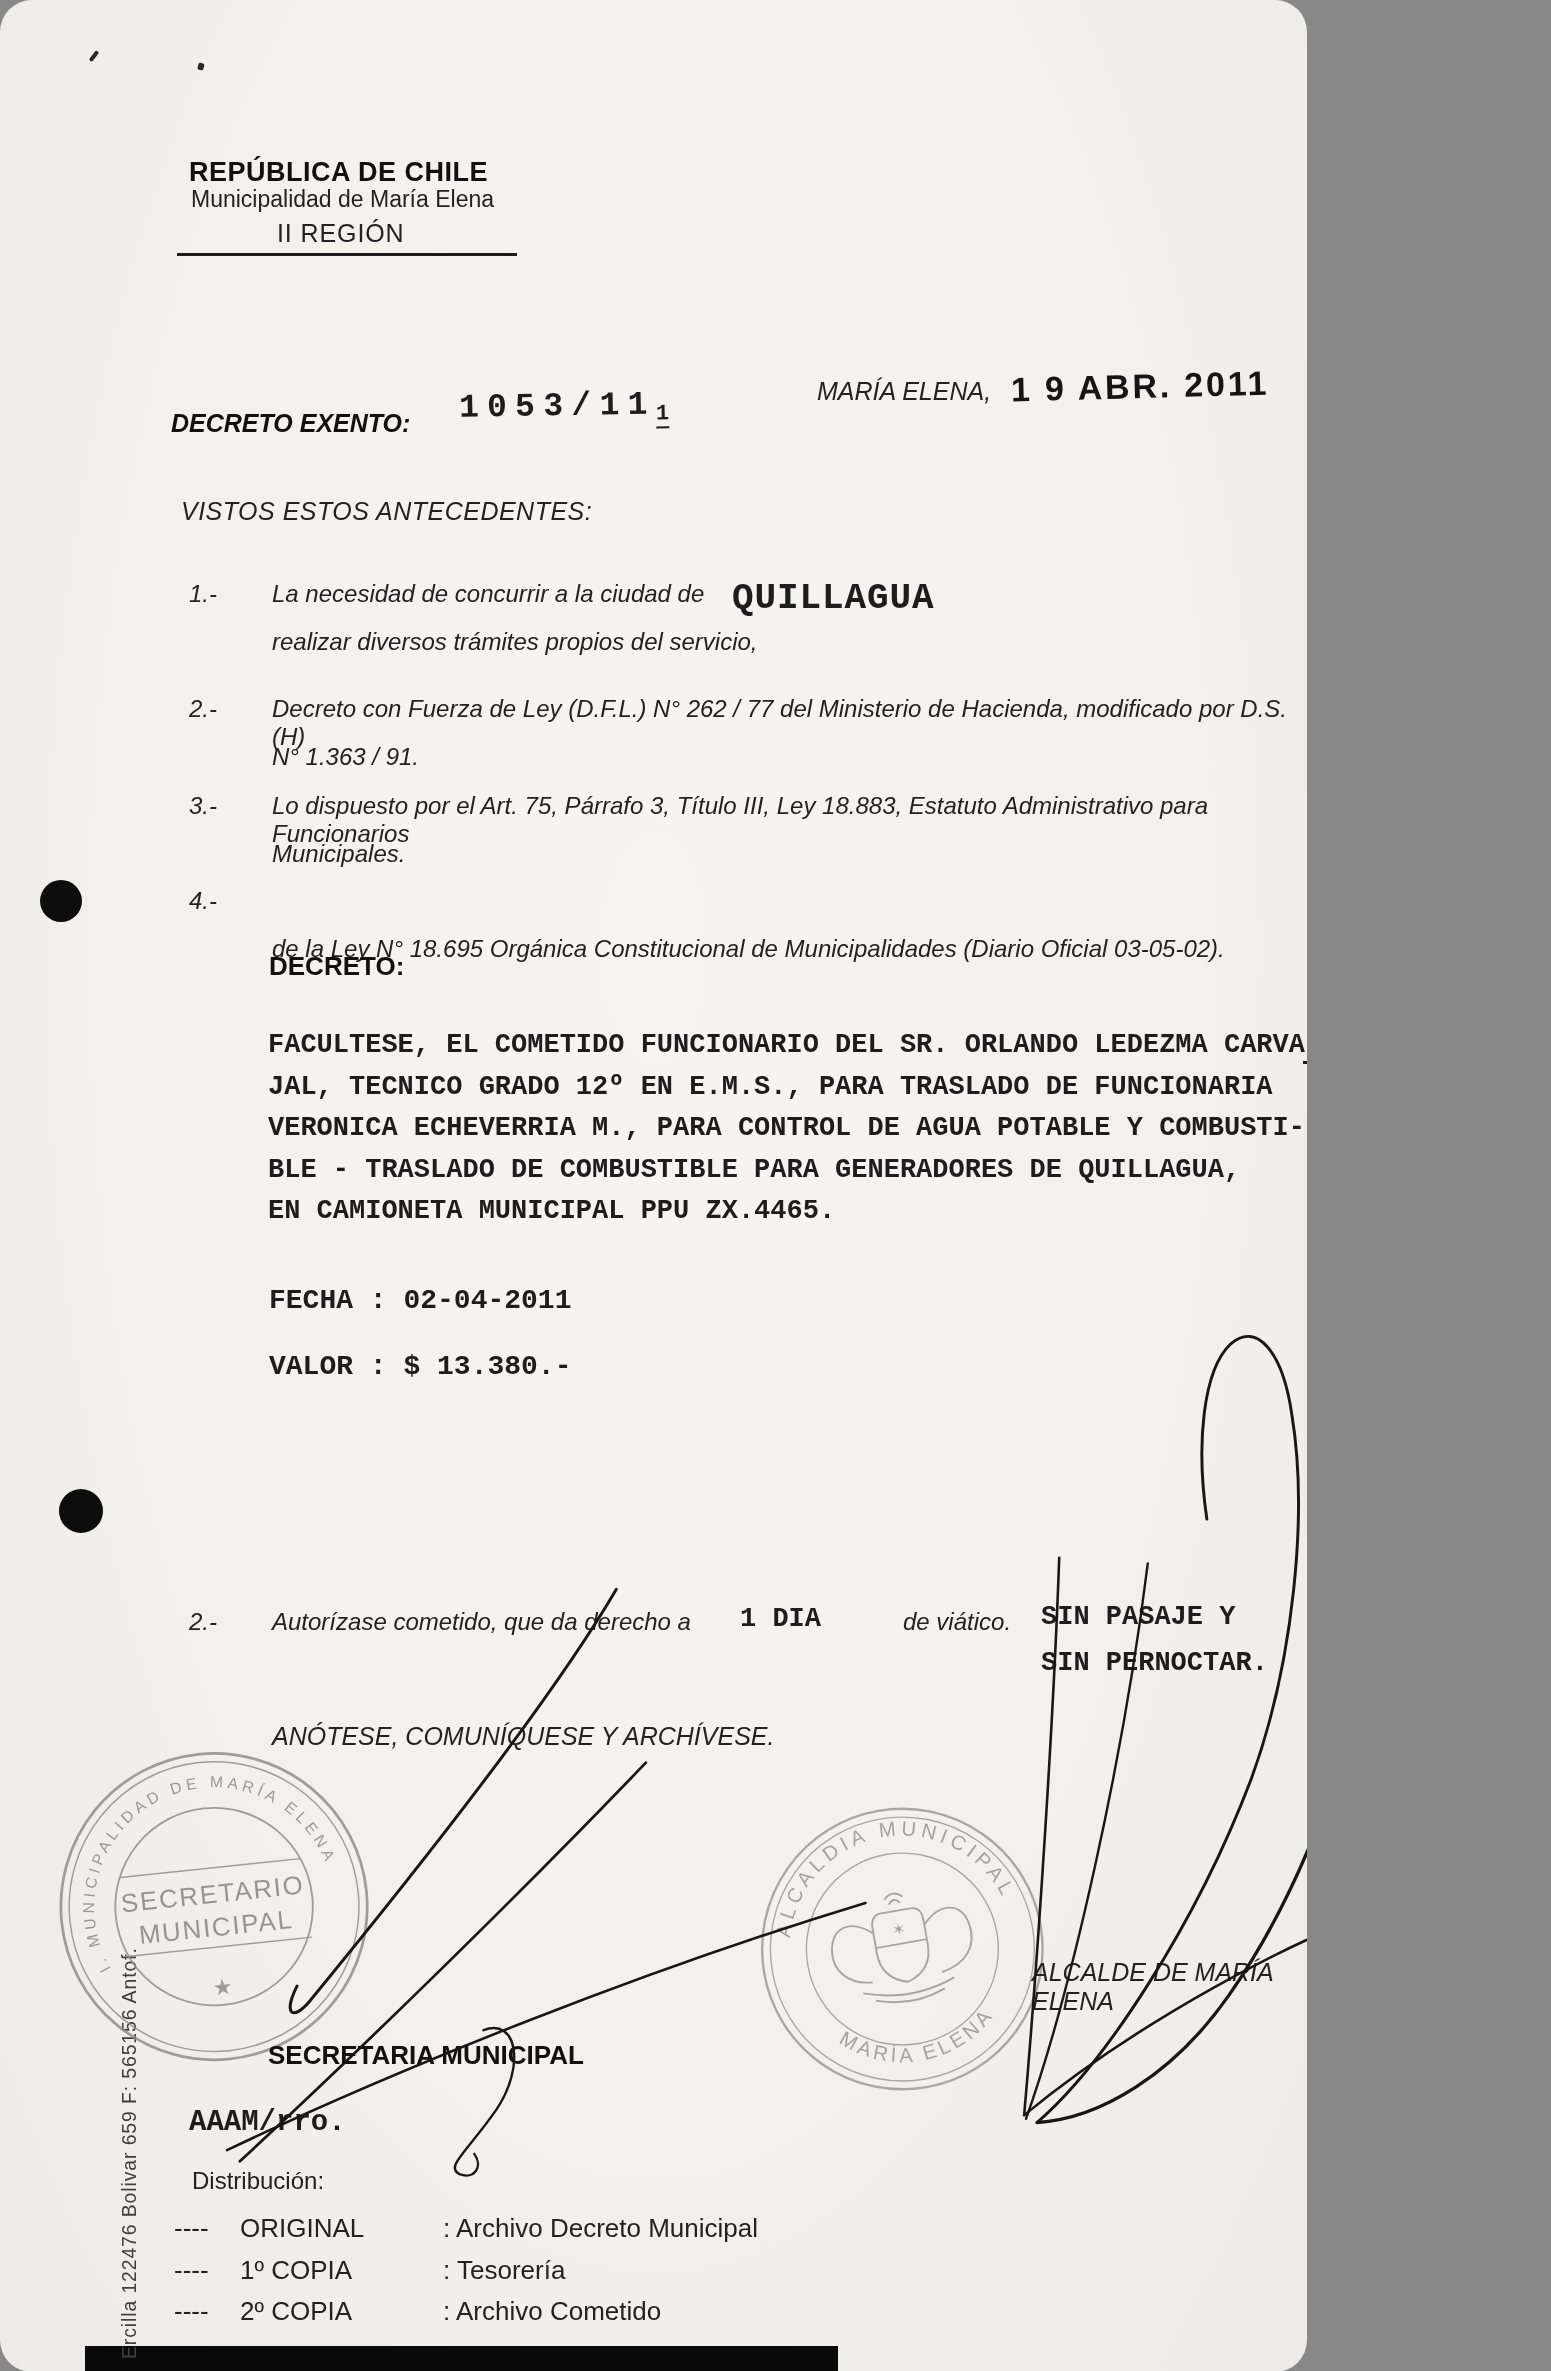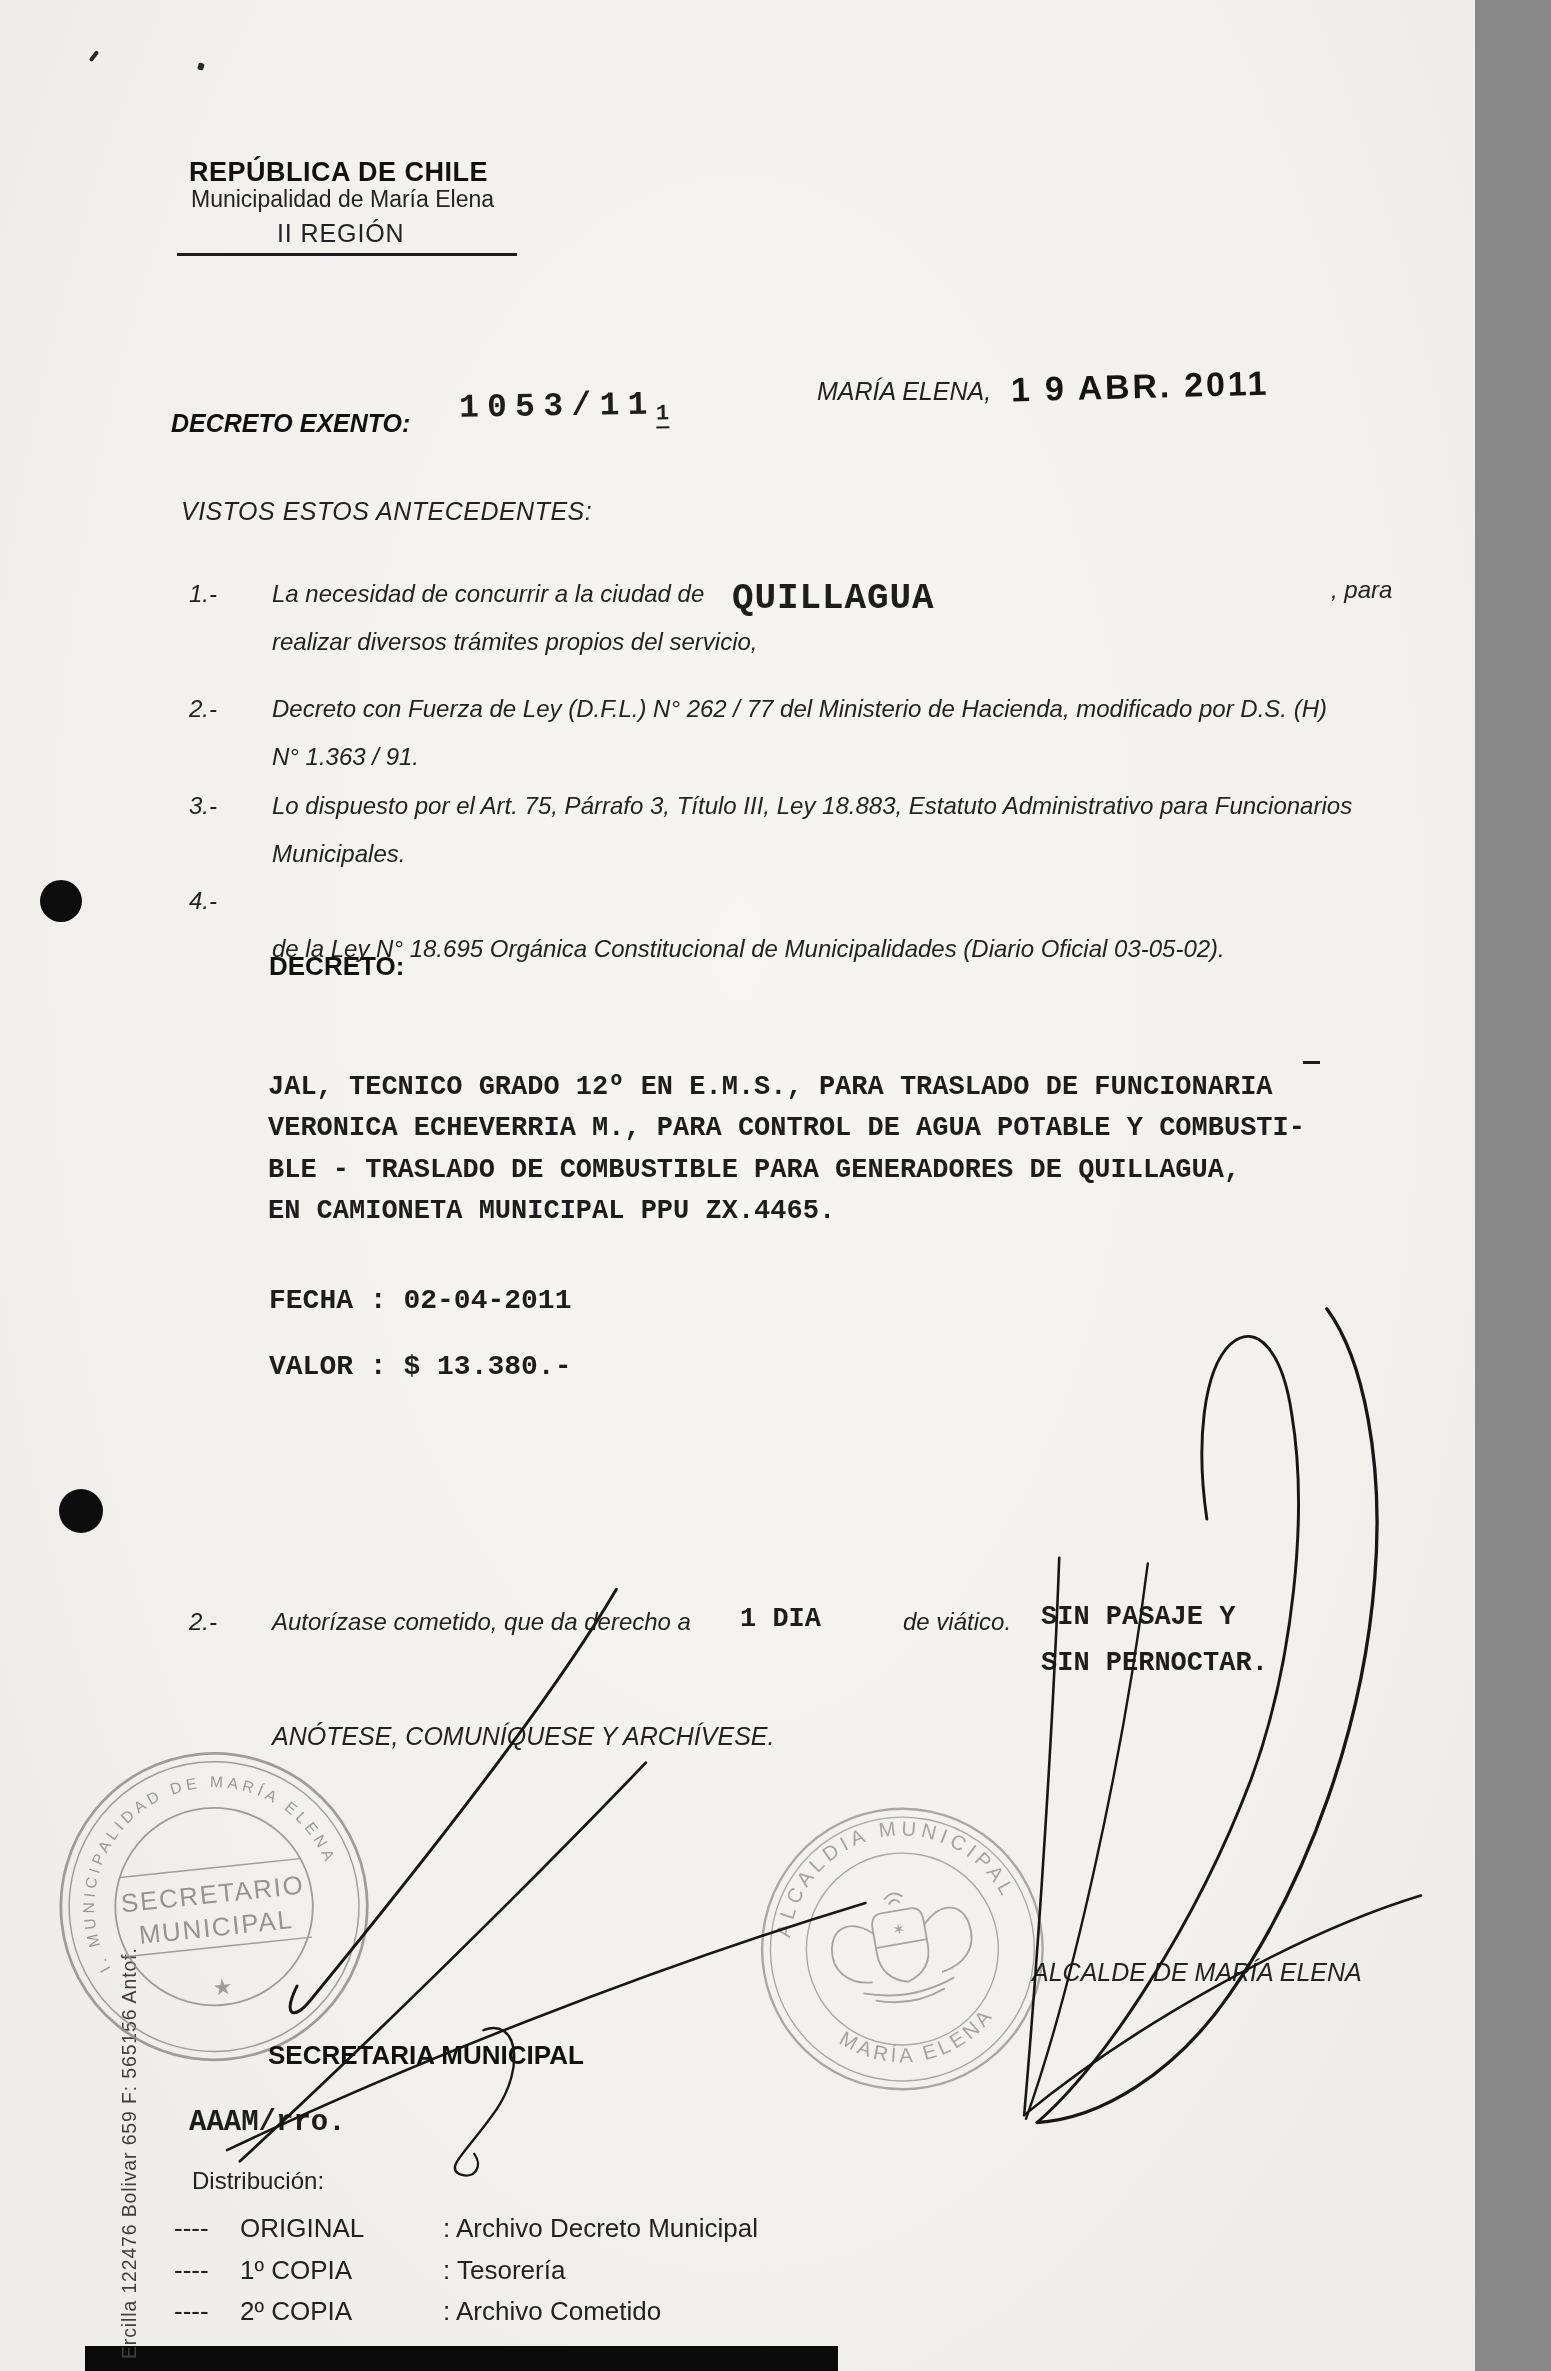--- a/index.html
+++ b/index.html
@@ -1,20 +1,20 @@
 <!DOCTYPE html>
 <html style="font-size:14.8px"><head>
 <meta charset="utf-8">
 <style>
   html,body{margin:0;padding:0;background:#888;}
   #paper{
-    position:relative;width:1475px;height:2372px;overflow:hidden;
+    position:relative;width:1307px;height:2372px;overflow:hidden;
     background:
       radial-gradient(ellipse at 50% 40%, #f6f5f2 0%, #f2f1ee 55%, #ecebe7 100%);
-    font-family:"Liberation Sans", sans-serif;color:#1c1c1c;
+    font-family:"Liberation Sans", sans-serif;color:#1c1c1c;border-radius:32px;
   }
   .abs{position:absolute;}
   .it{font-style:italic;font-family:"Liberation Sans",sans-serif;color:#222;}
   .bhead{font-weight:bold;font-family:"Liberation Sans",sans-serif;color:#111;}
   .mono{font-family:"Liberation Mono","DejaVu Sans Mono",monospace;font-weight:bold;color:#1d1d1d;}
   .stampnum{letter-spacing:8.3px;transform:rotate(-1deg);}
   .datestamp{font-weight:bold;letter-spacing:2.8px;transform:rotate(-1.5deg);color:#151515;}
   .numcol{font-style:italic;}
   .hole{background:#0d0d0d;border-radius:50%;}
   .blackbar{background:#0a0a0a;}
@@ -61,20 +61,21 @@
 
   <div class="abs it numcol" style="left:189px;top:792px;font-size:24px;">3.-</div>
   <div class="abs it" style="left:272px;top:792px;font-size:24px;">Lo dispuesto por el Art. 75, Párrafo 3, Título III, Ley 18.883, Estatuto Administrativo para Funcionarios</div>
   <div class="abs it" style="left:272px;top:840px;font-size:24px;">Municipales.</div>
 
   <div class="abs it numcol" style="left:189px;top:887px;font-size:24px;">4.-</div>
   <div class="abs it" style="left:272px;top:935px;font-size:24px;">de la Ley N° 18.695 Orgánica Constitucional de Municipalidades (Diario Oficial 03-05-02).</div>
 
   <div class="abs bhead" style="left:269px;top:951px;font-size:26px;">DECRETO:</div>
 
+  <div class="abs mono" style="left:268px;top:1030px;font-size:27px;">FACULTESE, EL COMETIDO FUNCIONARIO DEL SR. ORLANDO LEDEZMA CARVA</div>
   <div class="abs underscore" style="left:1303px;top:1061px;width:16.6px;"></div>
   <div class="abs mono" style="left:268px;top:1072px;font-size:27px;">JAL, TECNICO GRADO 12º EN E.M.S., PARA TRASLADO DE FUNCIONARIA</div>
   <div class="abs mono" style="left:268px;top:1113px;font-size:27px;">VERONICA ECHEVERRIA M., PARA CONTROL DE AGUA POTABLE Y COMBUSTI-</div>
   <div class="abs mono" style="left:268px;top:1155px;font-size:27px;text-align:center;">BLE  -  TRASLADO DE COMBUSTIBLE PARA GENERADORES DE QUILLAGUA,</div>
   <div class="abs mono" style="left:268px;top:1196px;font-size:27px;">EN CAMIONETA MUNICIPAL PPU ZX.4465.</div>
 
   <div class="abs mono" style="left:269px;top:1285px;font-size:28px;">FECHA  :  02-04-2011</div>
   <div class="abs mono" style="left:269px;top:1351px;font-size:28px;">VALOR  :  $  13.380.-</div>
 
   <div class="abs it numcol" style="left:189px;top:1608px;font-size:24px;">2.-</div>

